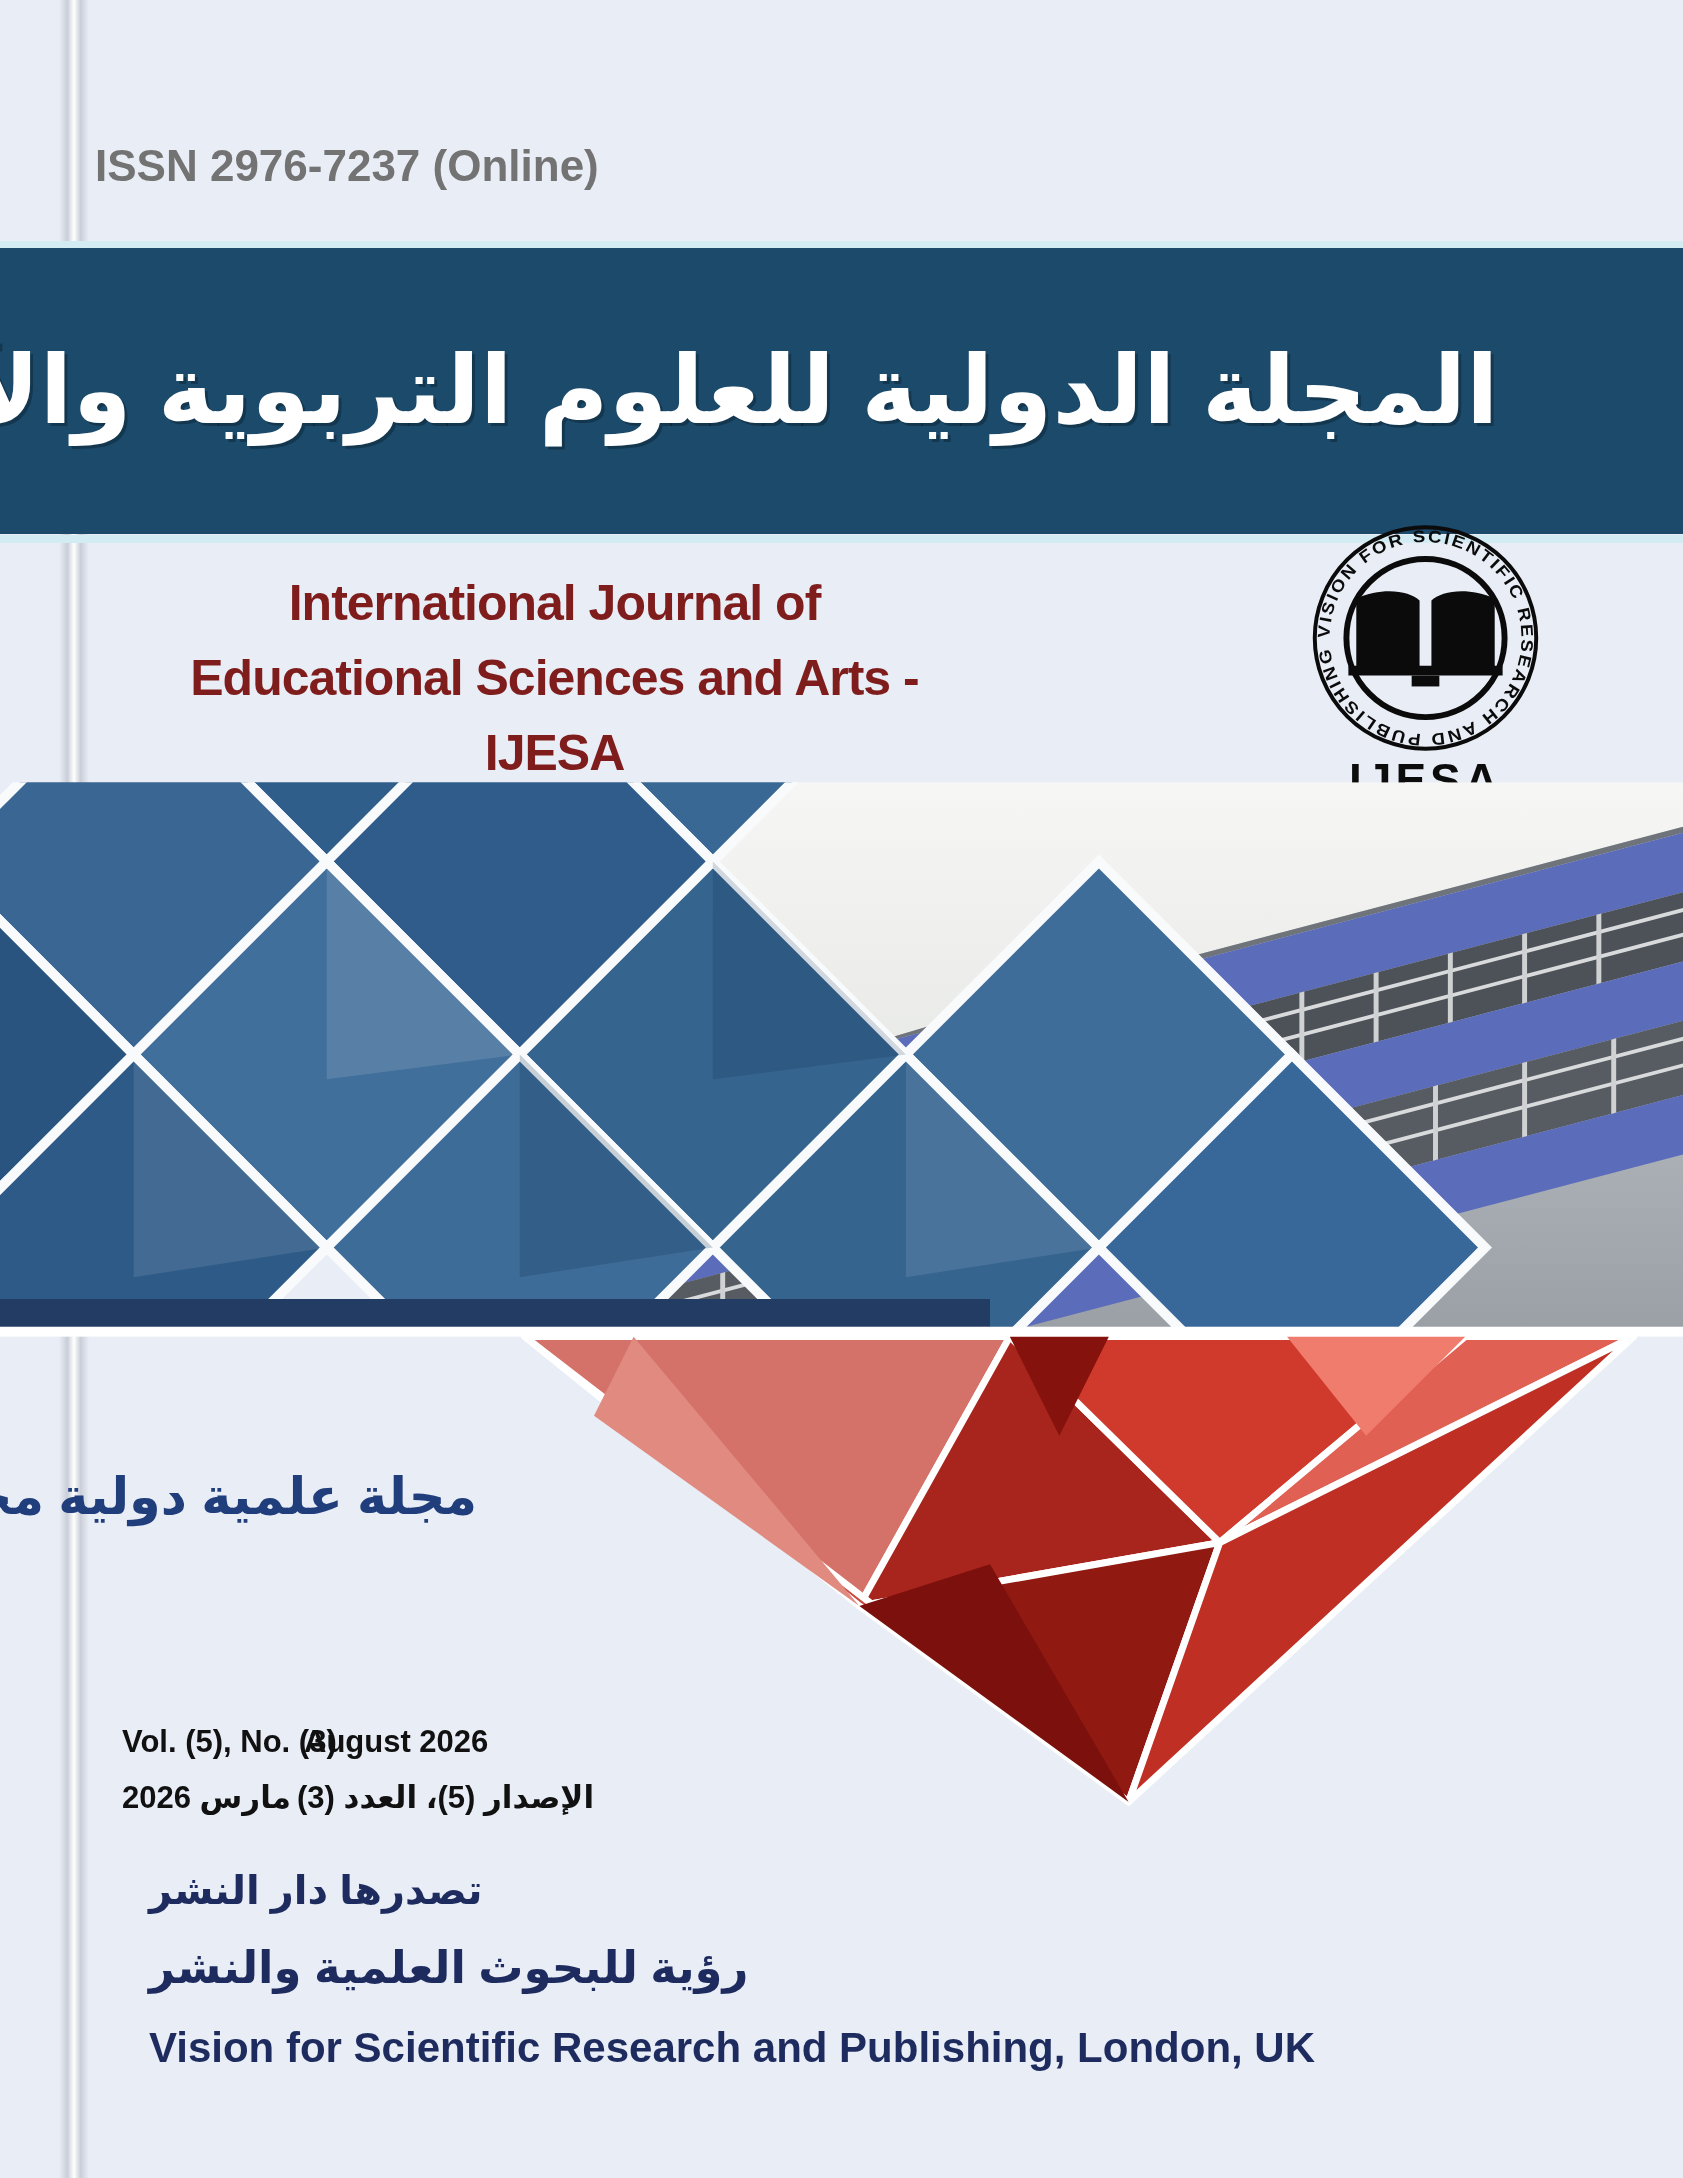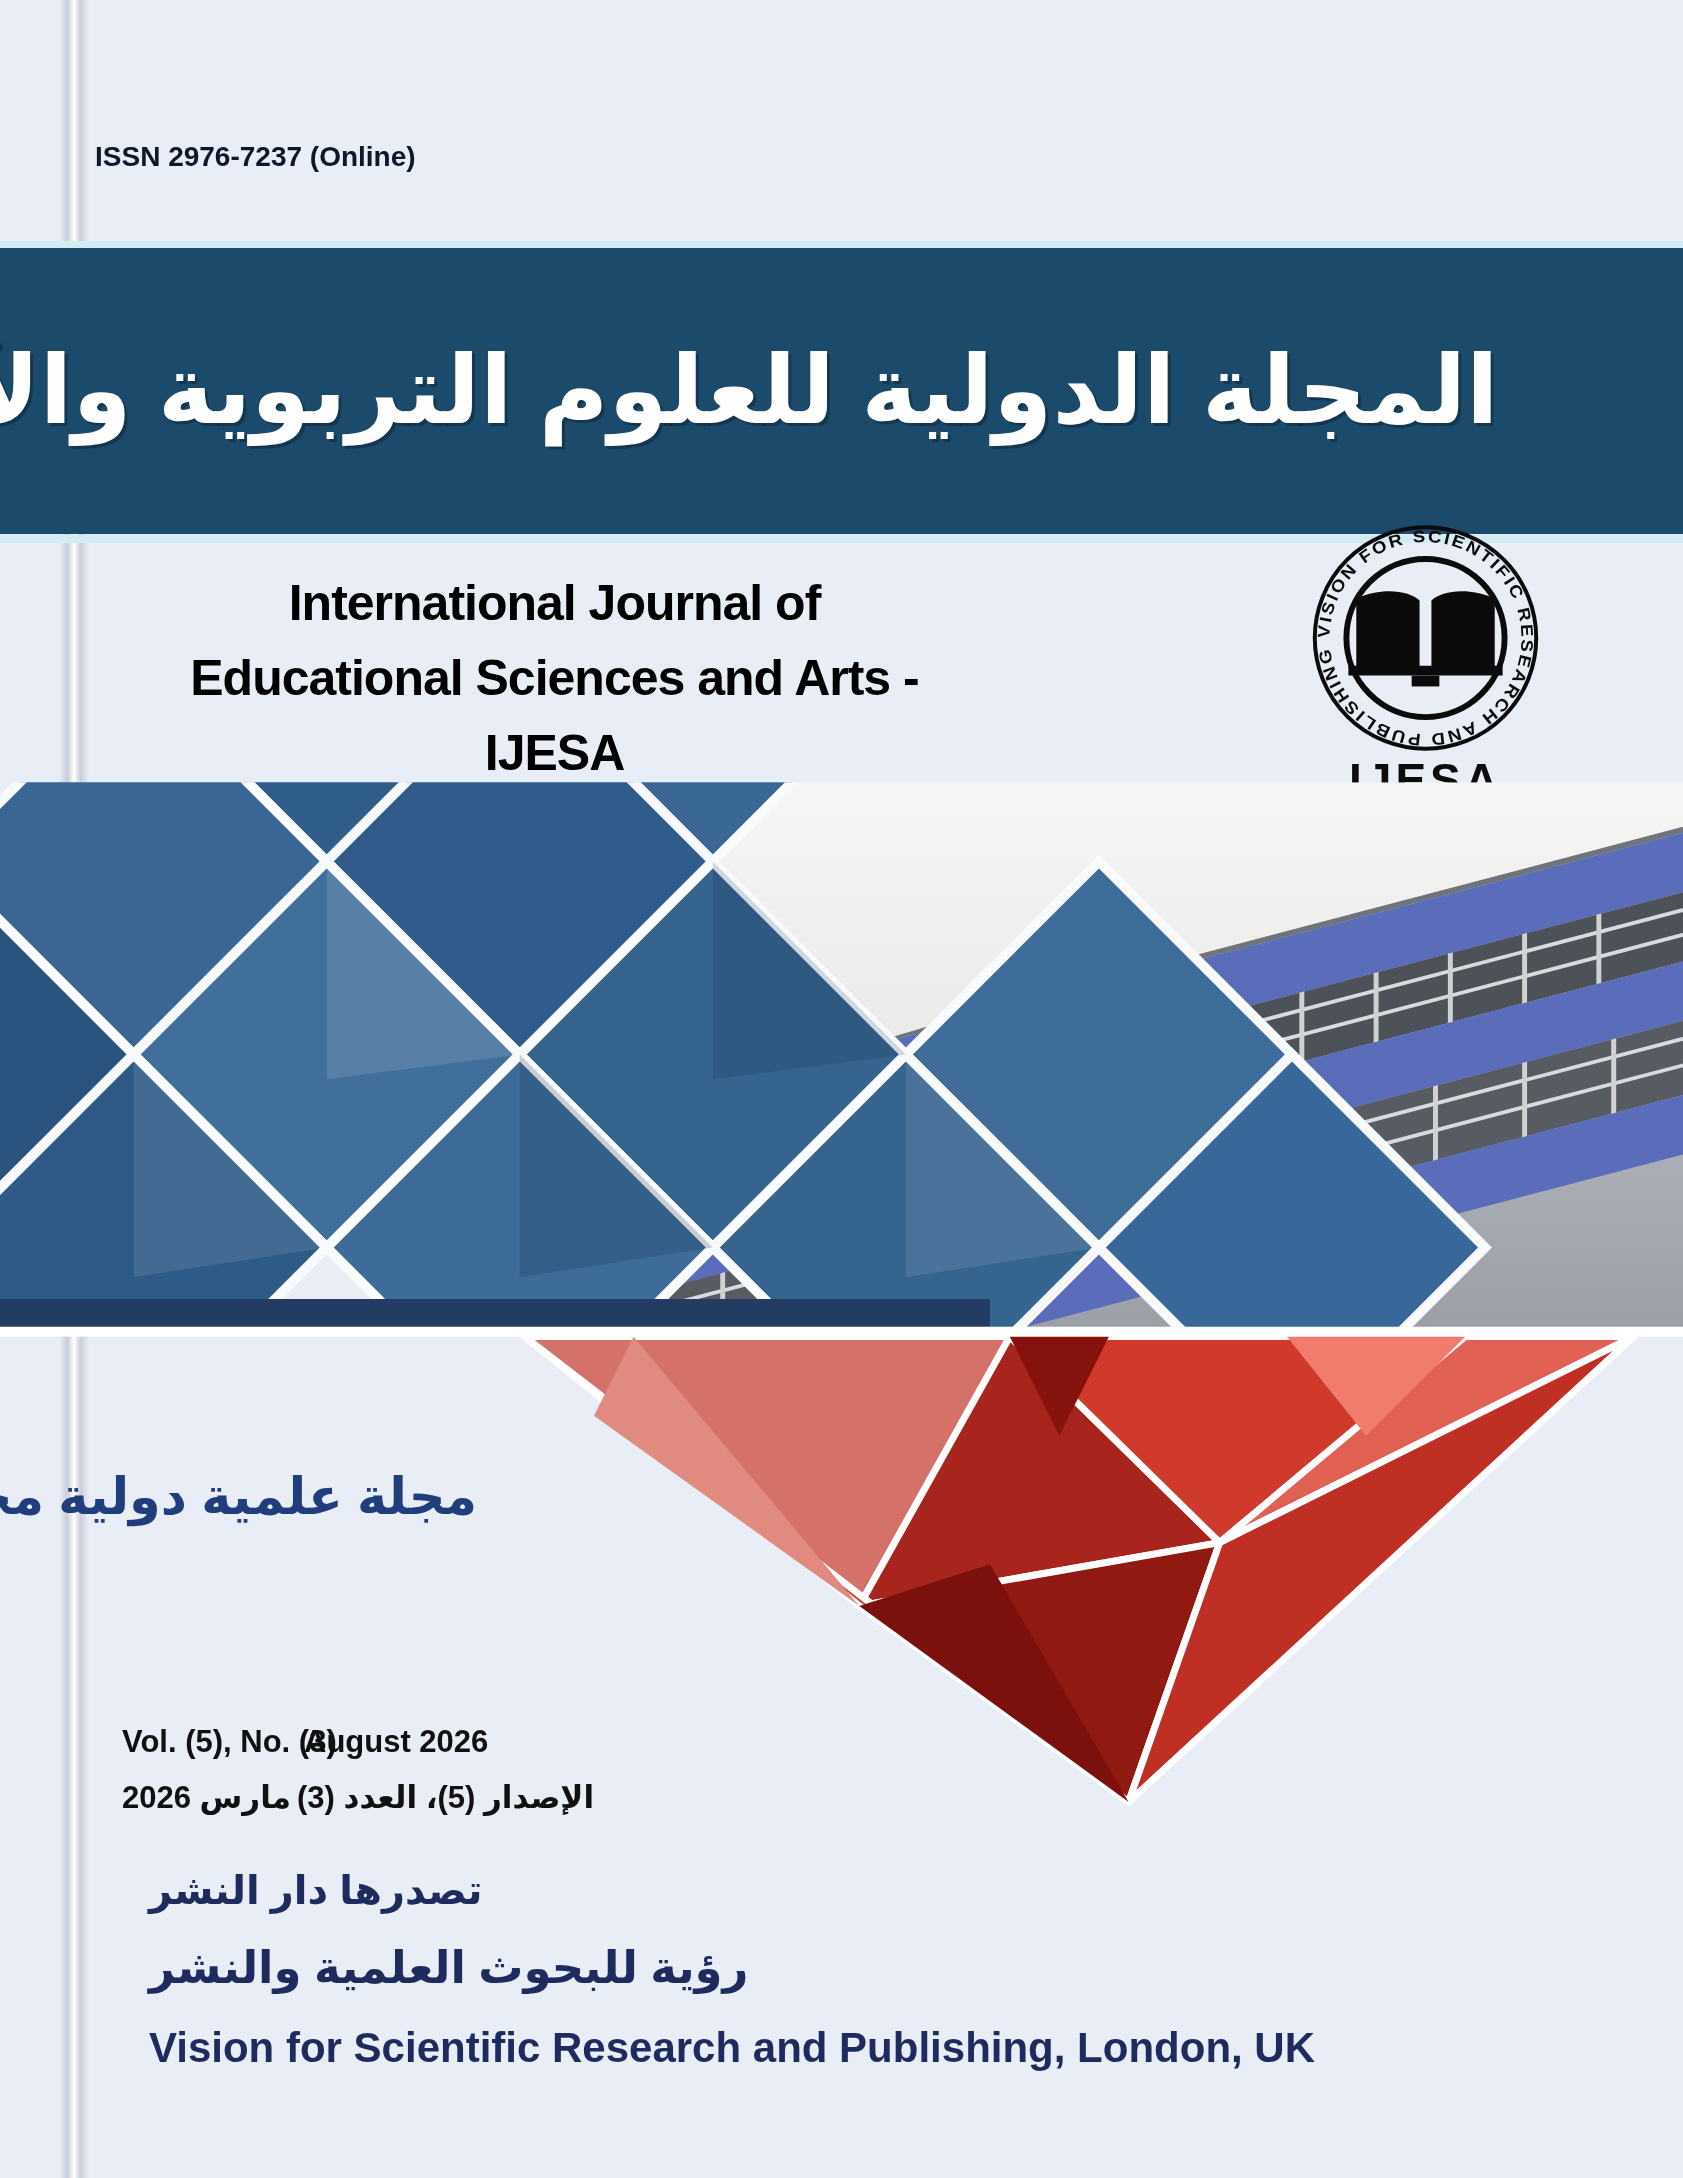--- a/index.html
+++ b/index.html
@@ -7,38 +7,38 @@
     position:relative;width:1683px;height:2178px;overflow:hidden;
     background:#e9edf6;
     font-family:"Liberation Sans","DejaVu Sans",sans-serif;
   }
   .spine{
     position:absolute;left:59px;top:0;width:30px;height:2178px;z-index:1;
     background:linear-gradient(90deg,rgba(182,188,198,0) 0%,#c9ced8 28%,#ffffff 50%,#c9ced8 72%,rgba(182,188,198,0) 100%);
   }
   .issn{
     position:absolute;left:95px;top:141px;z-index:2;
-    font-size:28px;font-weight:bold;color:#0f172a;letter-spacing:0px;
+    font-size:44px;font-weight:bold;color:#737373;letter-spacing:0px;
   }
   .banner-edge{position:absolute;left:0;width:1683px;height:8px;background:#d3ecf4;z-index:2;}
   .banner-edge.top{top:241px;}
   .banner-edge.bottom{top:535px;}
   .banner{
     position:absolute;left:0;top:248px;width:1683px;height:286px;z-index:2;
     background:#1b4a6b;
   }
   .ar-title{
     position:absolute;left:91px;top:28px;width:1109px;height:228px;margin:0;
     display:flex;align-items:center;justify-content:center;
     direction:rtl;color:#ffffff;font-size:95px;font-weight:bold;white-space:nowrap;
     text-shadow:3px 3px 0 rgba(0,0,0,0.25);
   }
   .en-title{
     position:absolute;left:119px;top:566px;width:871px;z-index:2;
-    text-align:center;color:#000000;font-weight:bold;font-size:50px;line-height:75px;
+    text-align:center;color:#7f1d1d;font-weight:bold;font-size:50px;line-height:75px;
     letter-spacing:-1px;
   }
   .logo{position:absolute;left:1295px;top:517px;width:277px;height:317px;z-index:2;}
   .logo-label{
     position:absolute;left:0;top:236px;width:261px;text-align:center;
     font-size:46px;font-weight:bold;color:#0c0c0c;letter-spacing:4px;
   }
   .collage{position:absolute;left:0;top:782px;width:1683px;height:1035px;z-index:2;}
   .tagline{
     position:absolute;left:81px;top:1467px;width:396px;z-index:3;

